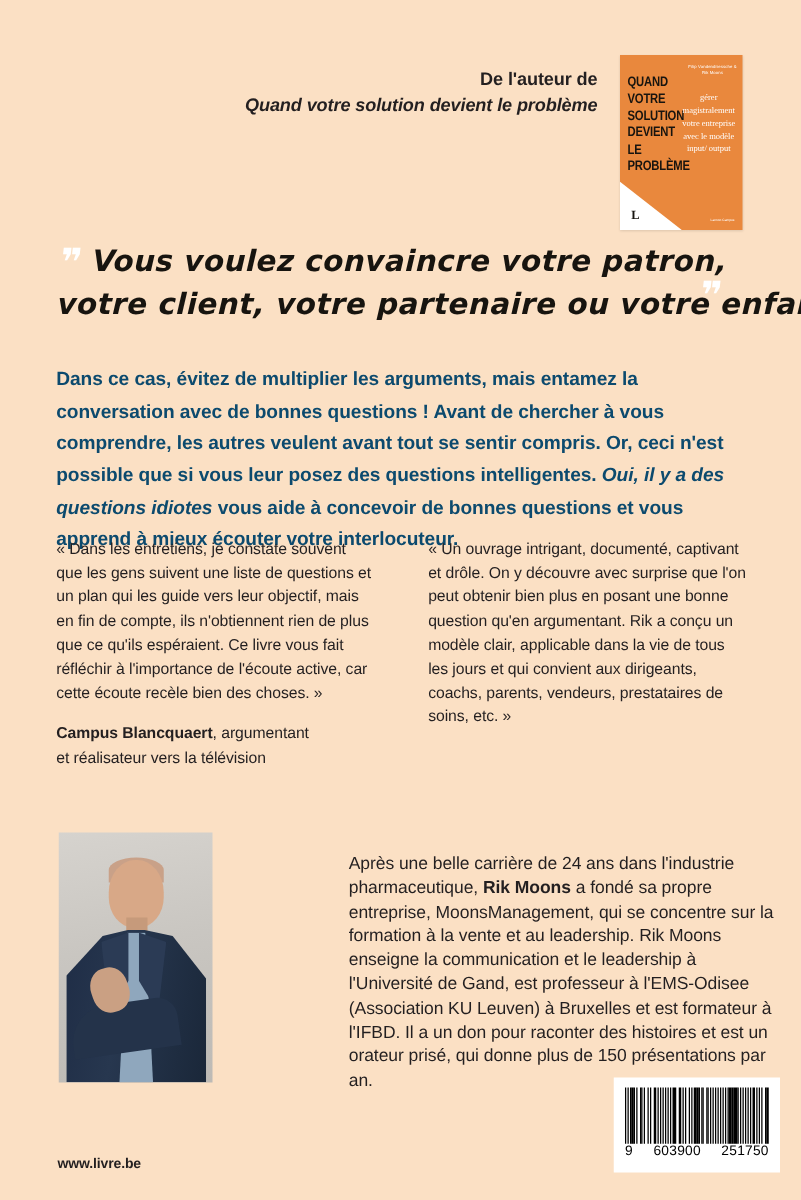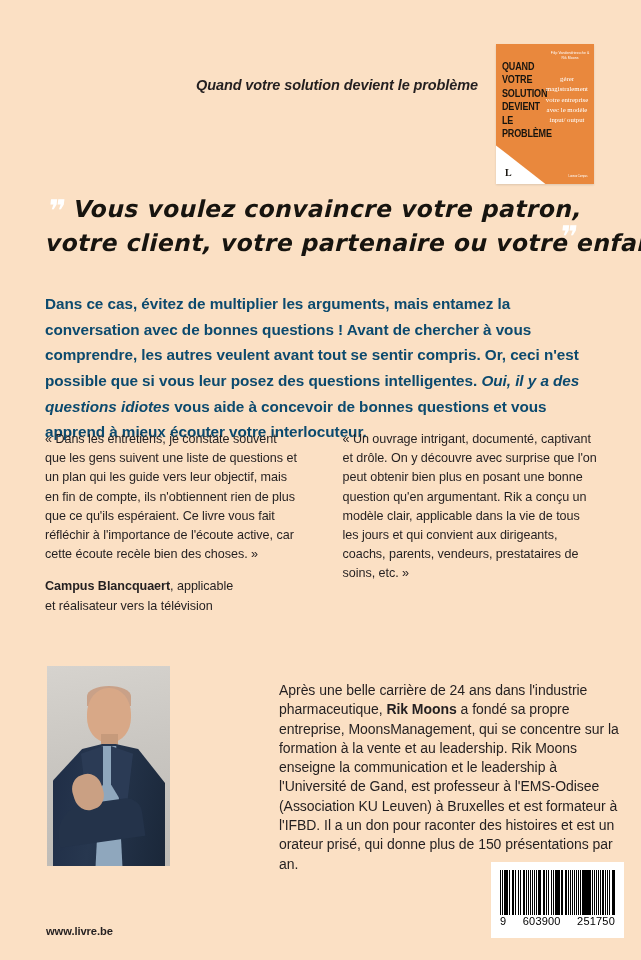--- a/index.html
+++ b/index.html
@@ -363,20 +363,21 @@
     display: flex;
     justify-content: space-between;
   }
 </style>
 </head>
 <body>
 
 <div class="page">
 
   <div class="top-block">
+    <div class="author-of">De l'auteur de</div>
     <div class="prev-title">Quand votre solution devient le problème</div>
 
     <div class="book-thumb">
       <div class="book-white-wedge"></div>
       <div class="book-authors">Filip Vandendriessche &amp; Rik Moons</div>
       <div class="book-title">QUAND VOTRE SOLUTION DEVIENT LE PROBLÈME</div>
       <div class="book-sub">gérer magistralement votre entreprise avec le modèle input/ output</div>
       <div class="book-logo-l">L</div>
       <div class="book-pub">Lannoo Campus</div>
     </div>
@@ -387,21 +388,21 @@
     <div class="headline-line hl-1">Vous voulez convaincre votre patron,</div>
     <div class="headline-line hl-2">votre client, votre partenaire ou votre enfant ?</div>
     <span class="quote-mark quote-close">❞</span>
   </div>
 
   <p class="blurb"><span>Dans ce cas, évitez de multiplier les arguments, mais entamez la conversation avec de bonnes questions ! Avant de chercher à vous comprendre, les autres veulent avant tout se sentir compris. Or, ceci n'est possible que si vous leur posez des questions intelligentes. </span><i>Oui, il y a des questions idiotes</i><span> vous aide à concevoir de bonnes questions et vous apprend à mieux écouter votre interlocuteur.</span></p>
 
   <div class="testimonials">
     <div class="testimonial">
       <p class="quote-body">« Dans les entretiens, je constate souvent que les gens suivent une liste de questions et un plan qui les guide vers leur objectif, mais en fin de compte, ils n'obtiennent rien de plus que ce qu'ils espéraient. Ce livre vous fait réfléchir à l'importance de l'écoute active, car cette écoute recèle bien des choses. »</p>
-      <p class="attrib"><b>Campus Blancquaert</b><span>, applicable</span><br><span>et réalisateur vers la télévision</span></p>
+      <p class="attrib"><b>Campus Blancquaert</b><span>, argumentant</span><br><span>et réalisateur vers la télévision</span></p>
     </div>
     <div class="testimonial">
       <p class="quote-body">« Un ouvrage intrigant, documenté, captivant et drôle. On y découvre avec surprise que l'on peut obtenir bien plus en posant une bonne question qu'en argumentant. Rik a conçu un modèle clair, applicable dans la vie de tous les jours et qui convient aux dirigeants, coachs, parents, vendeurs, prestataires de soins, etc. »</p>
     </div>
   </div>
 
   <div class="author-photo">
     <div class="photo-hair"></div>
     <div class="photo-head"></div>
     <div class="photo-neck"></div>

